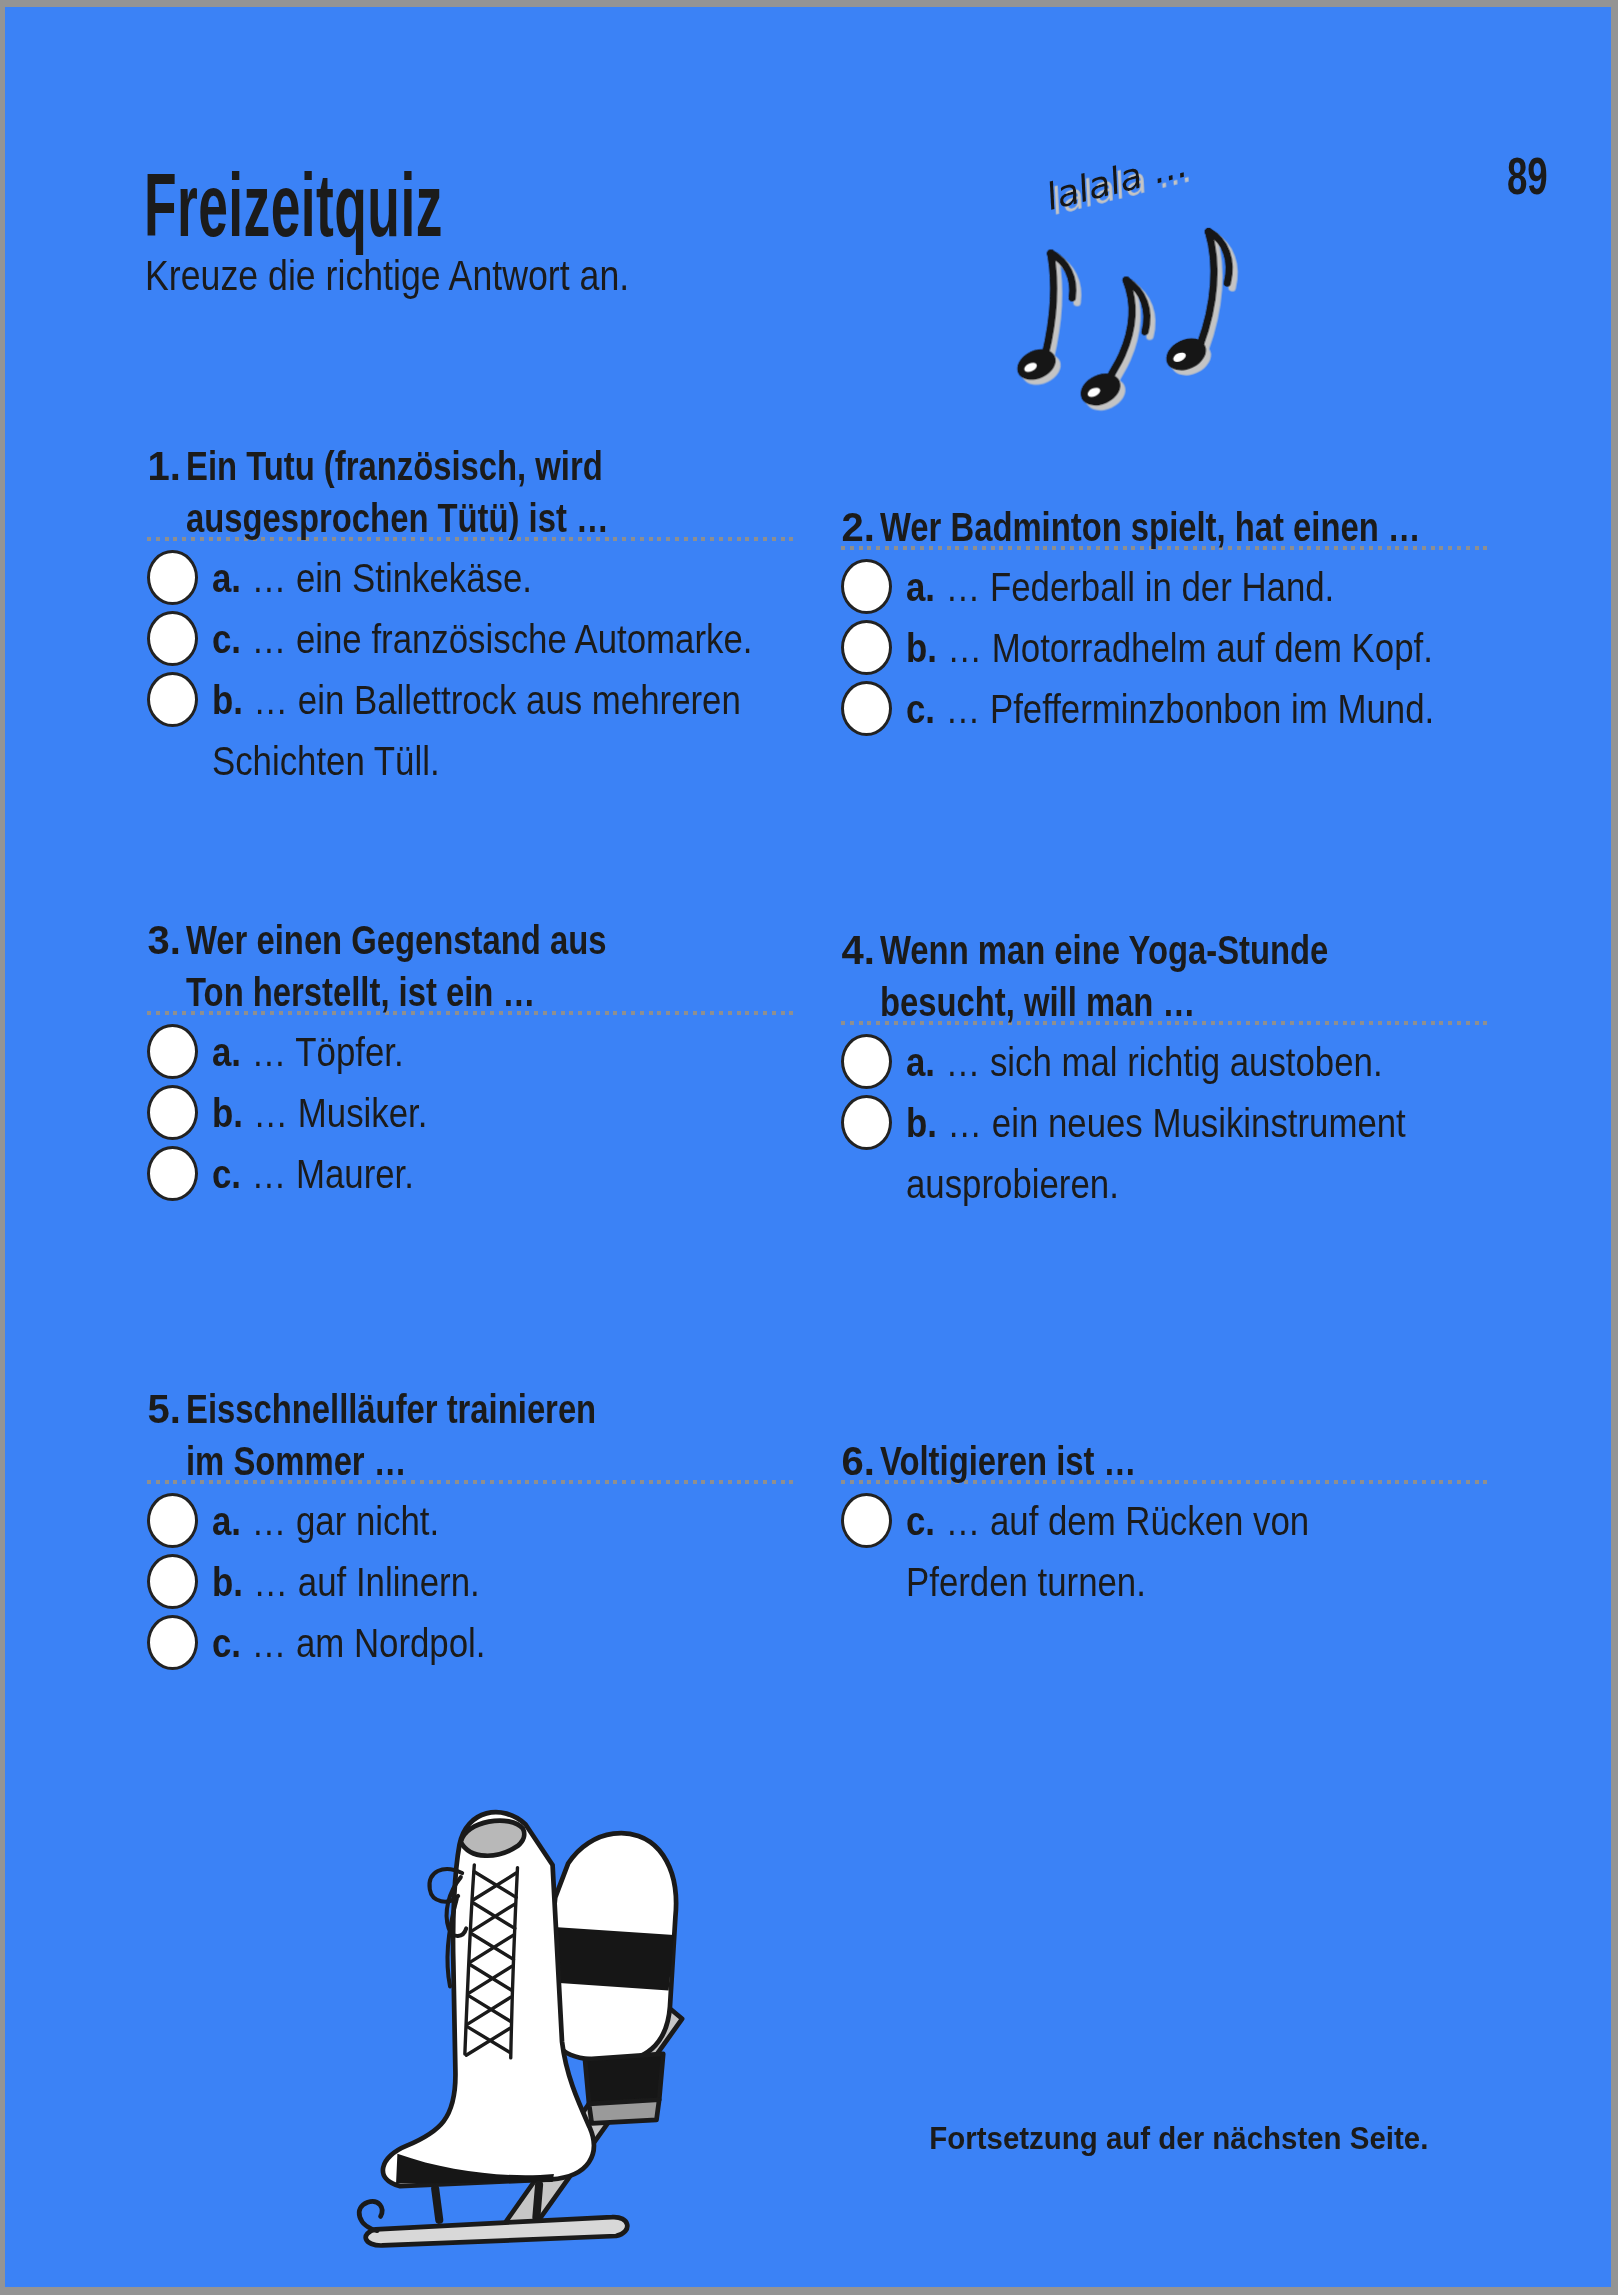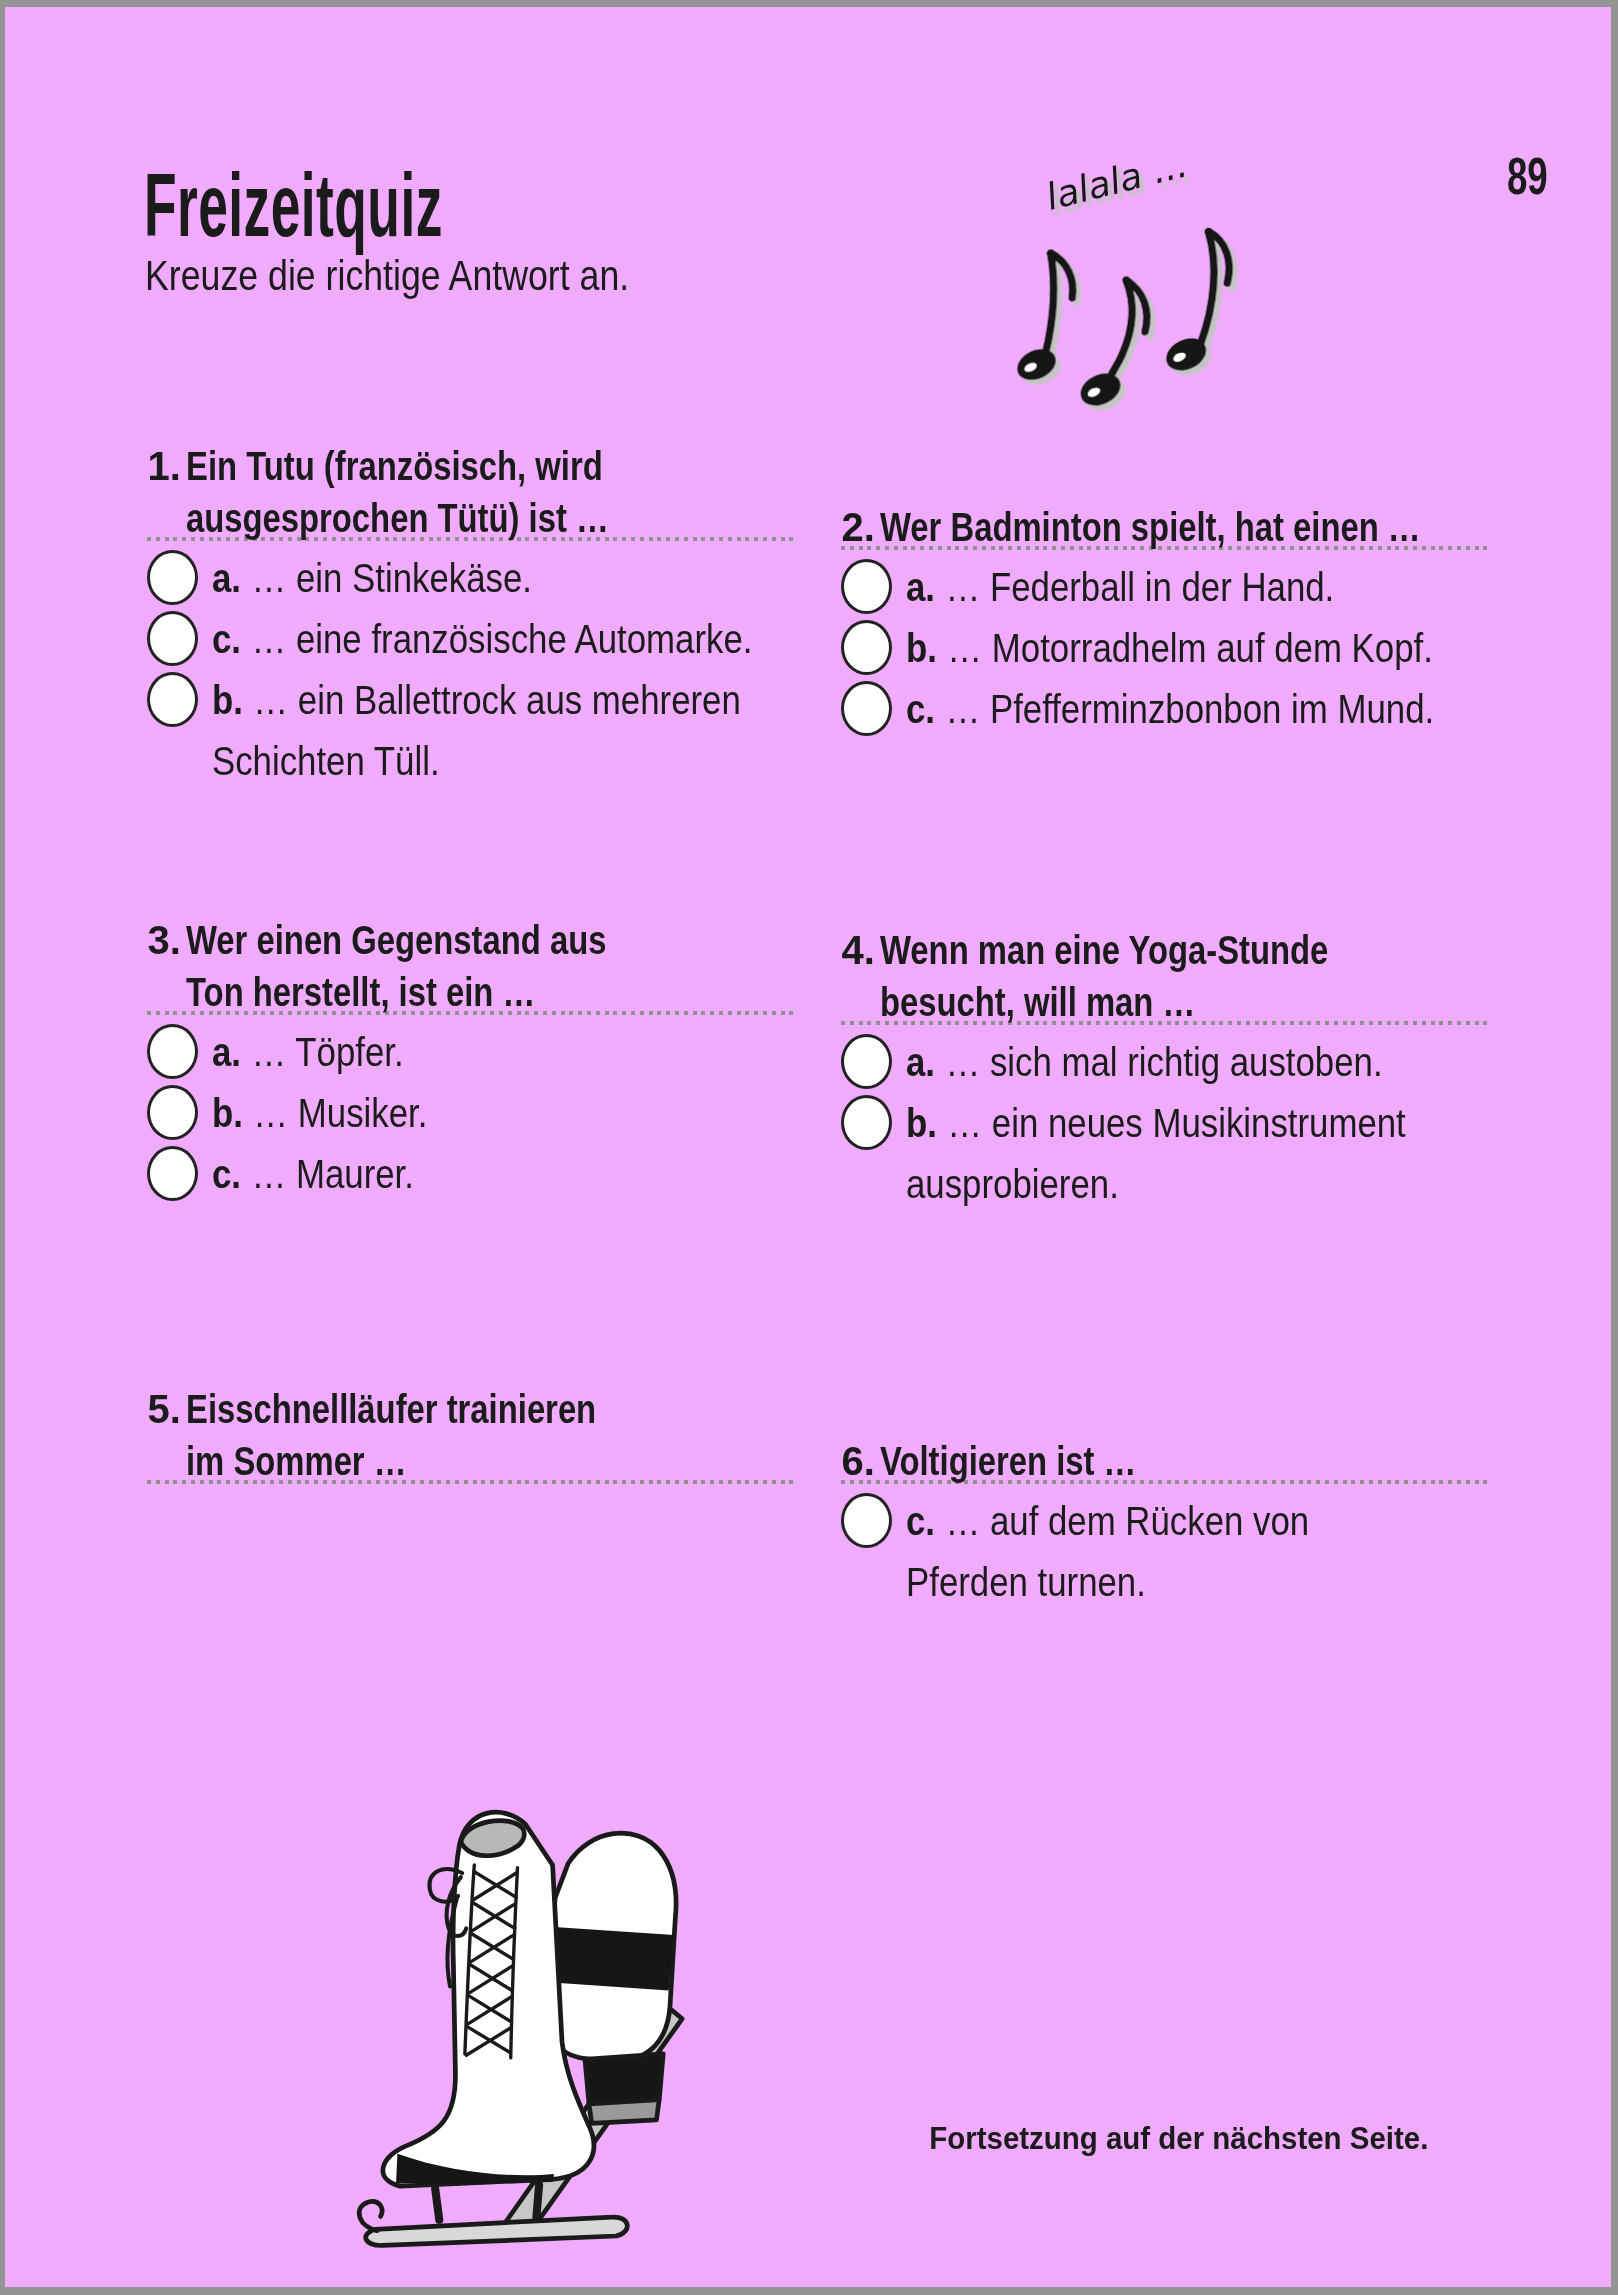--- a/index.html
+++ b/index.html
@@ -2,21 +2,21 @@
 <html style="font-size:10.8px"><head>
 <meta charset="utf-8">
 <style>
   html,body{margin:0;padding:0}
   body{
     width:1618px;height:2295px;position:relative;
     background:#949494;
     font-family:"Liberation Sans",sans-serif;color:#1b1b1b;
     overflow:hidden;
   }
-  .page{position:absolute;left:5.4px;top:6.7px;right:6.7px;bottom:8px;background:#f0abfc}
+  .page{position:absolute;left:5.4px;top:6.7px;right:6.7px;bottom:8px;background:#3b82f6}
   .page-title{
     position:absolute;left:139px;top:154px;font-size:89px;font-weight:bold;line-height:1;
     transform:scaleX(0.60);transform-origin:left top;white-space:pre;letter-spacing:0.7px;
   }
   .page-subtitle{
     position:absolute;left:140px;top:246px;font-size:42px;line-height:1.1;
     transform:scaleX(0.85);transform-origin:left top;white-space:pre;
   }
   .page-number{
     position:absolute;right:64px;top:144px;font-size:51px;font-weight:bold;line-height:1;
@@ -175,20 +175,34 @@
     </div>
   </section>
 
   <section class="question" style="left:142px;top:1376px">
     <div class="q-title">
       <span class="q-num">5.</span>
       <span class="q-title-text">Eisschnellläufer trainieren
 im Sommer …</span>
     </div>
     <div class="dotted"></div>
+    <div class="options">
+      <div class="option">
+        <span class="circle"></span>
+        <span class="opt-text"><b class="opt-label">a.</b><span>… gar nicht.</span></span>
+      </div>
+      <div class="option">
+        <span class="circle"></span>
+        <span class="opt-text"><b class="opt-label">b.</b><span>… auf Inlinern.</span></span>
+      </div>
+      <div class="option">
+        <span class="circle"></span>
+        <span class="opt-text"><b class="opt-label">c.</b><span>… am Nordpol.</span></span>
+      </div>
+    </div>
   </section>
 
   <section class="question" style="left:836px;top:1428px">
     <div class="q-title">
       <span class="q-num">6.</span>
       <span class="q-title-text">Voltigieren ist …</span>
     </div>
     <div class="dotted"></div>
     <div class="options">
       <div class="option">

